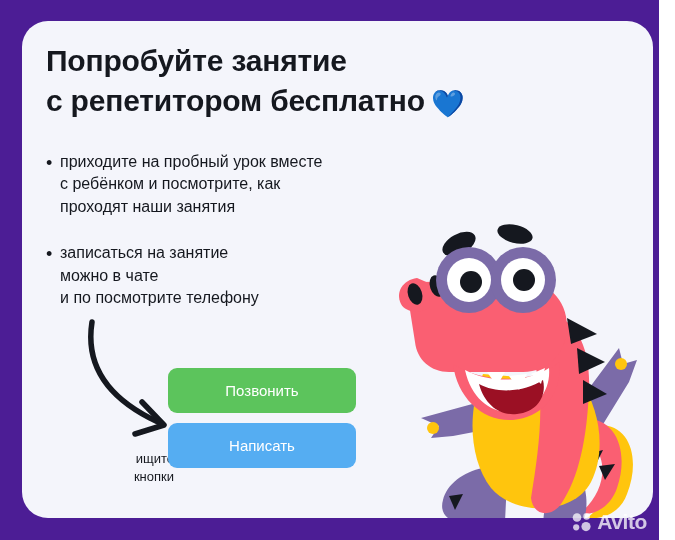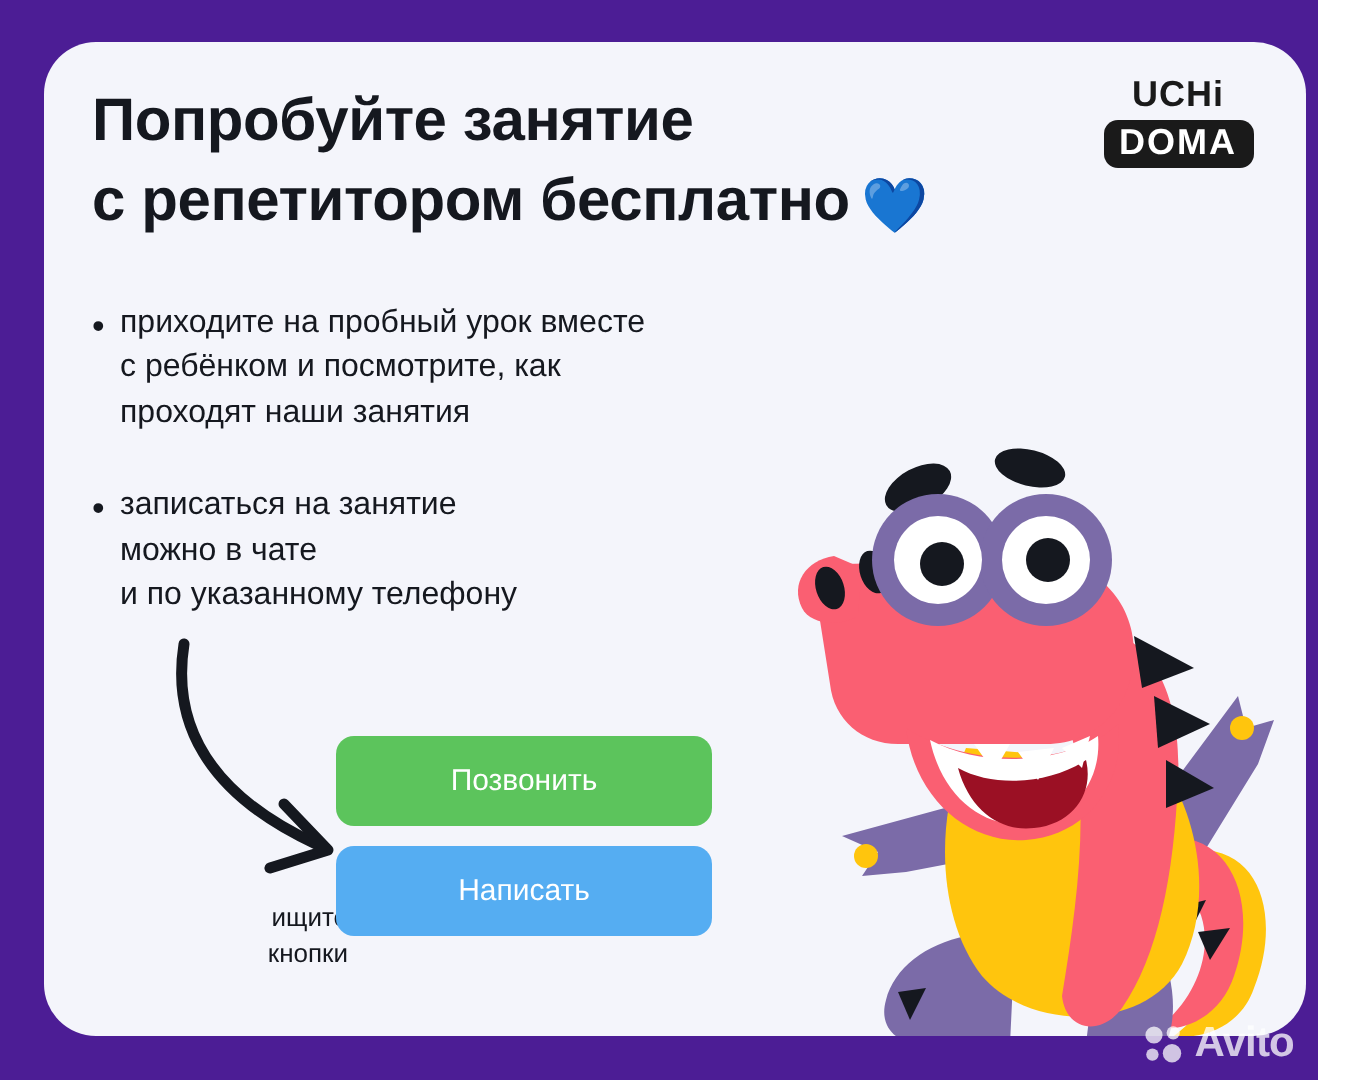--- a/index.html
+++ b/index.html
@@ -176,37 +176,33 @@
 </head>
 <body>
 
 <div id="stage">
 
   <div id="card">
 
     <div id="headline"><span>Попробуйте занятие
 с репетитором бесплатно</span><span id="heart">💙</span></div>
 
-    <div id="logo">
-      <div id="logo-top">UCHi</div>
-      <div><span id="logo-pill">DOMA</span></div>
-    </div>
 
     <div id="bullets">
       <div class="bullet">
         <span class="bullet-dot">•</span>
         <span class="bullet-text">приходите на пробный урок вместе
 с ребёнком и посмотрите, как
 проходят наши занятия</span>
       </div>
       <div class="bullet">
         <span class="bullet-dot">•</span>
         <span class="bullet-text">записаться на занятие
 можно в чате
-и по указанному телефону</span>
+и по посмотрите телефону</span>
       </div>
     </div>
 
     <svg id="arrow" viewBox="0 0 120 125">
       <path d="M12 6 C6 44, 22 80, 78 106" stroke="#15181F" stroke-width="5.5" fill="none" stroke-linecap="round"></path>
       <path d="M62 86 L84 109 L55 118" stroke="#15181F" stroke-width="5.5" fill="none" stroke-linecap="round" stroke-linejoin="round"></path>
     </svg>
 
     <div id="hint">ищите
 кнопки</div>

